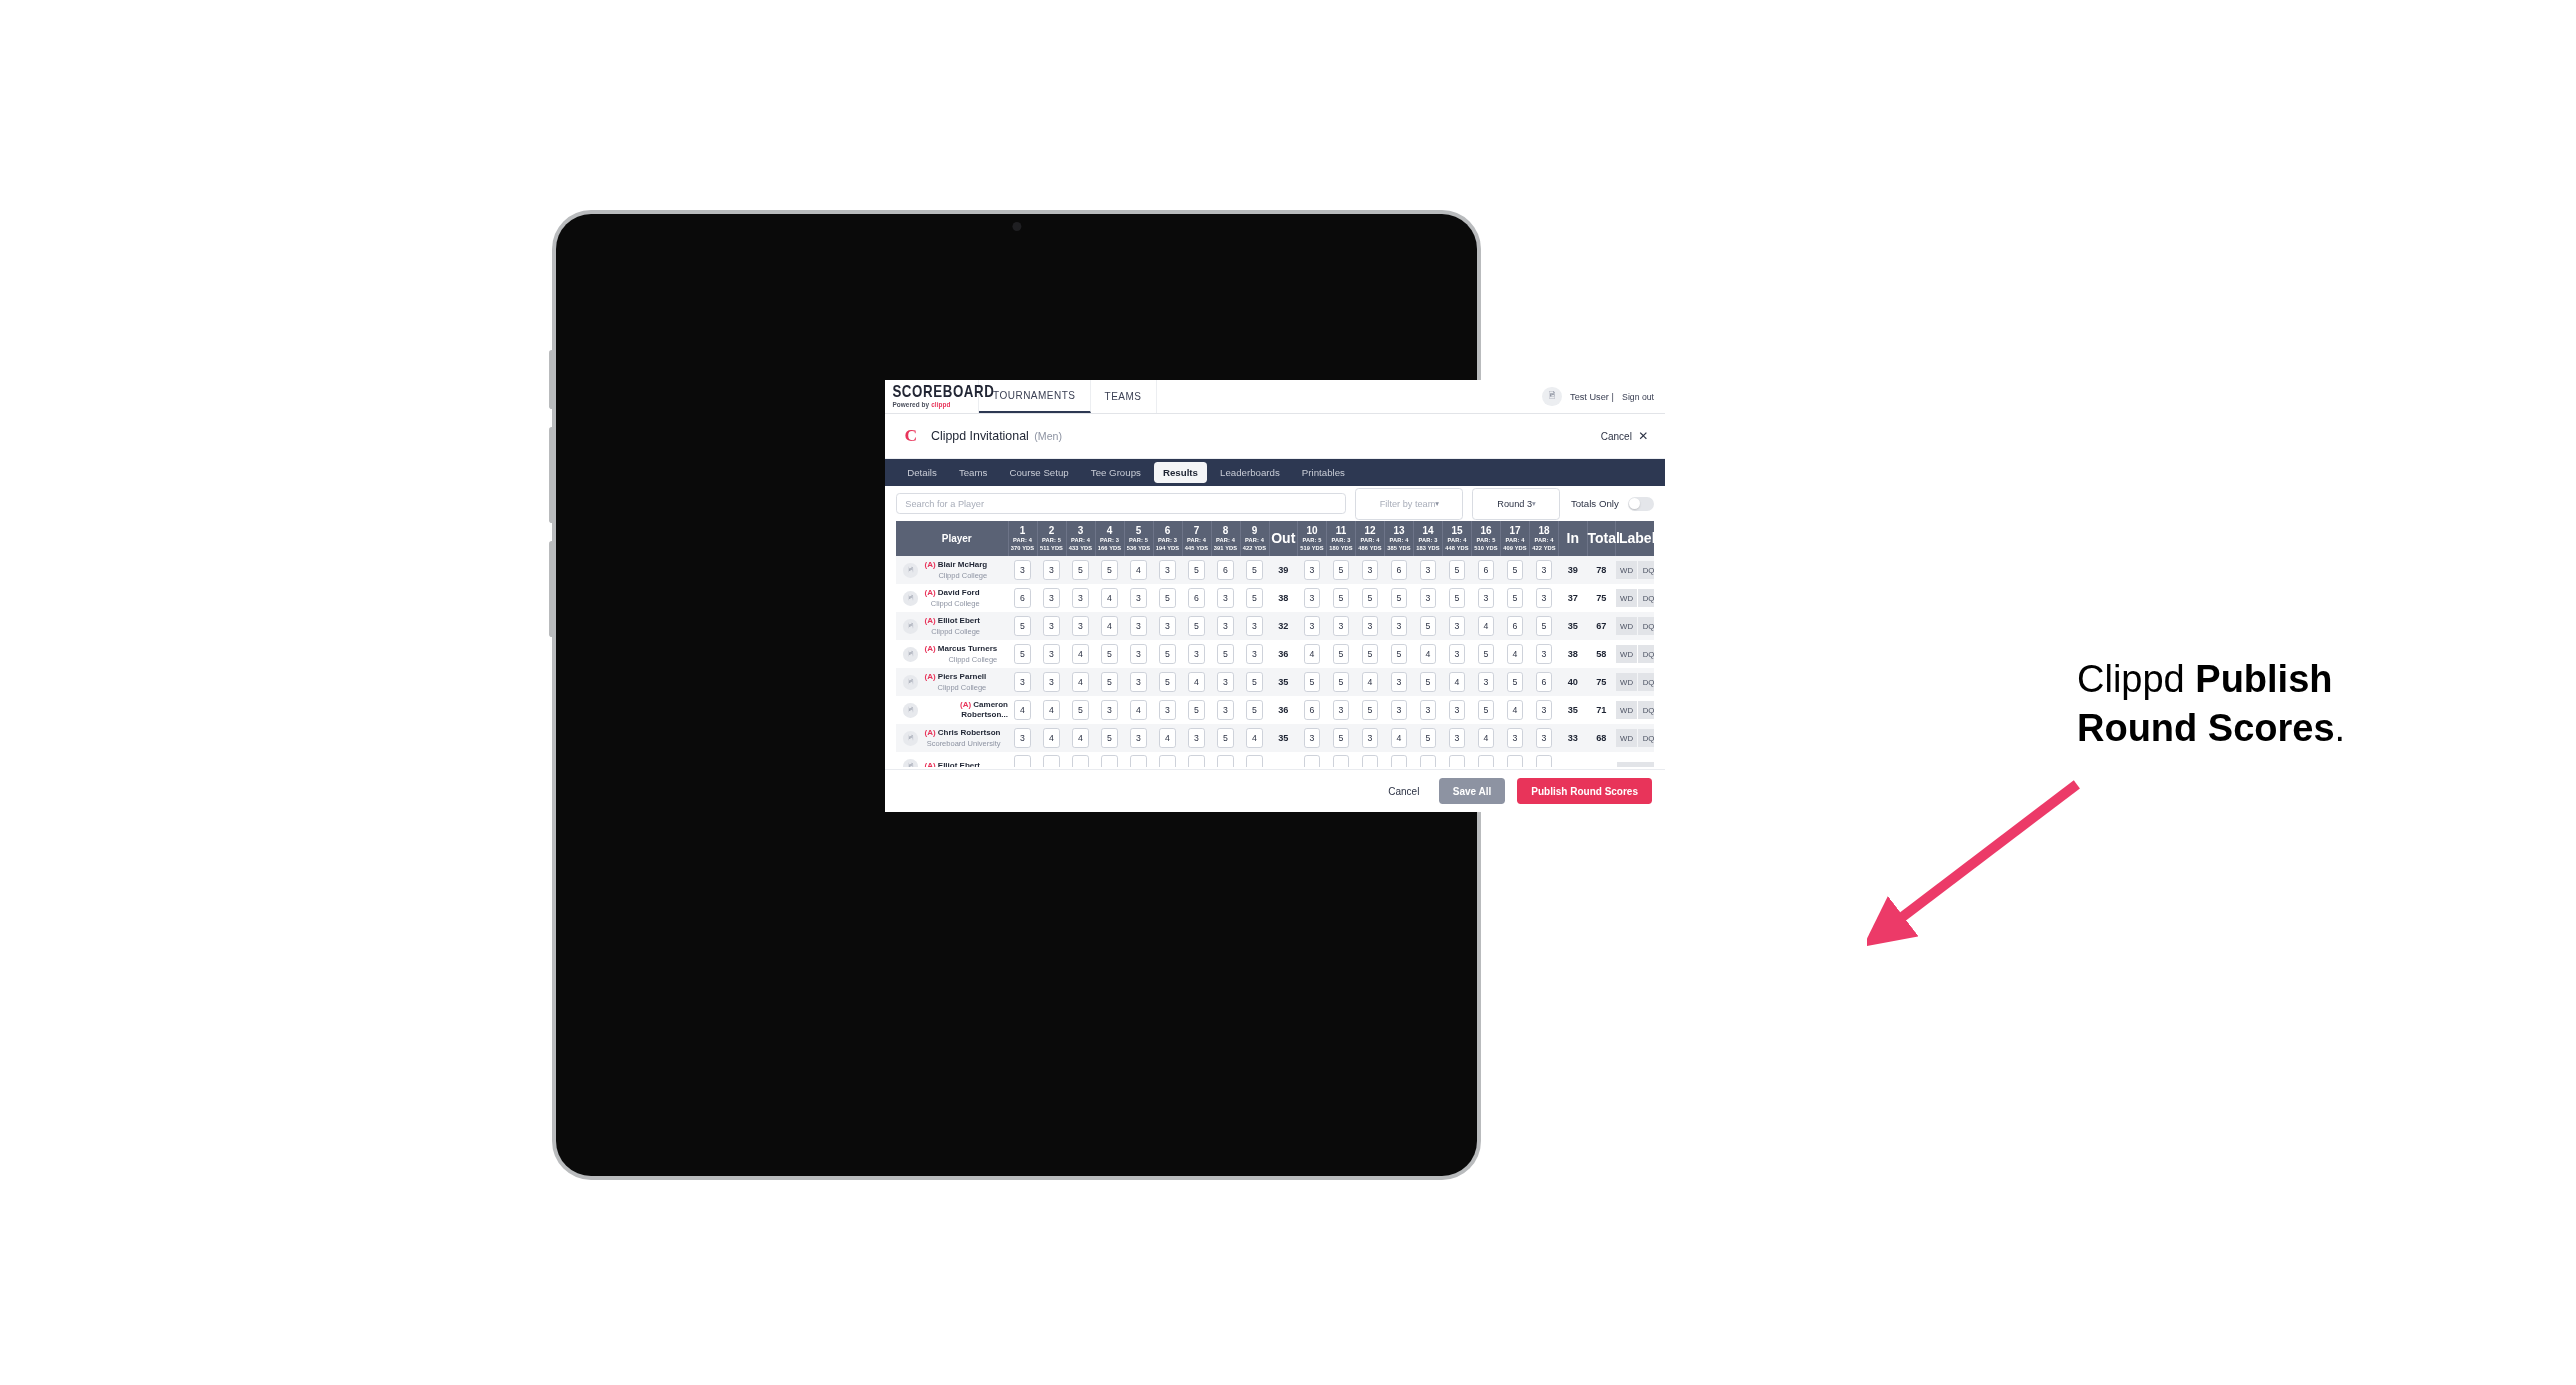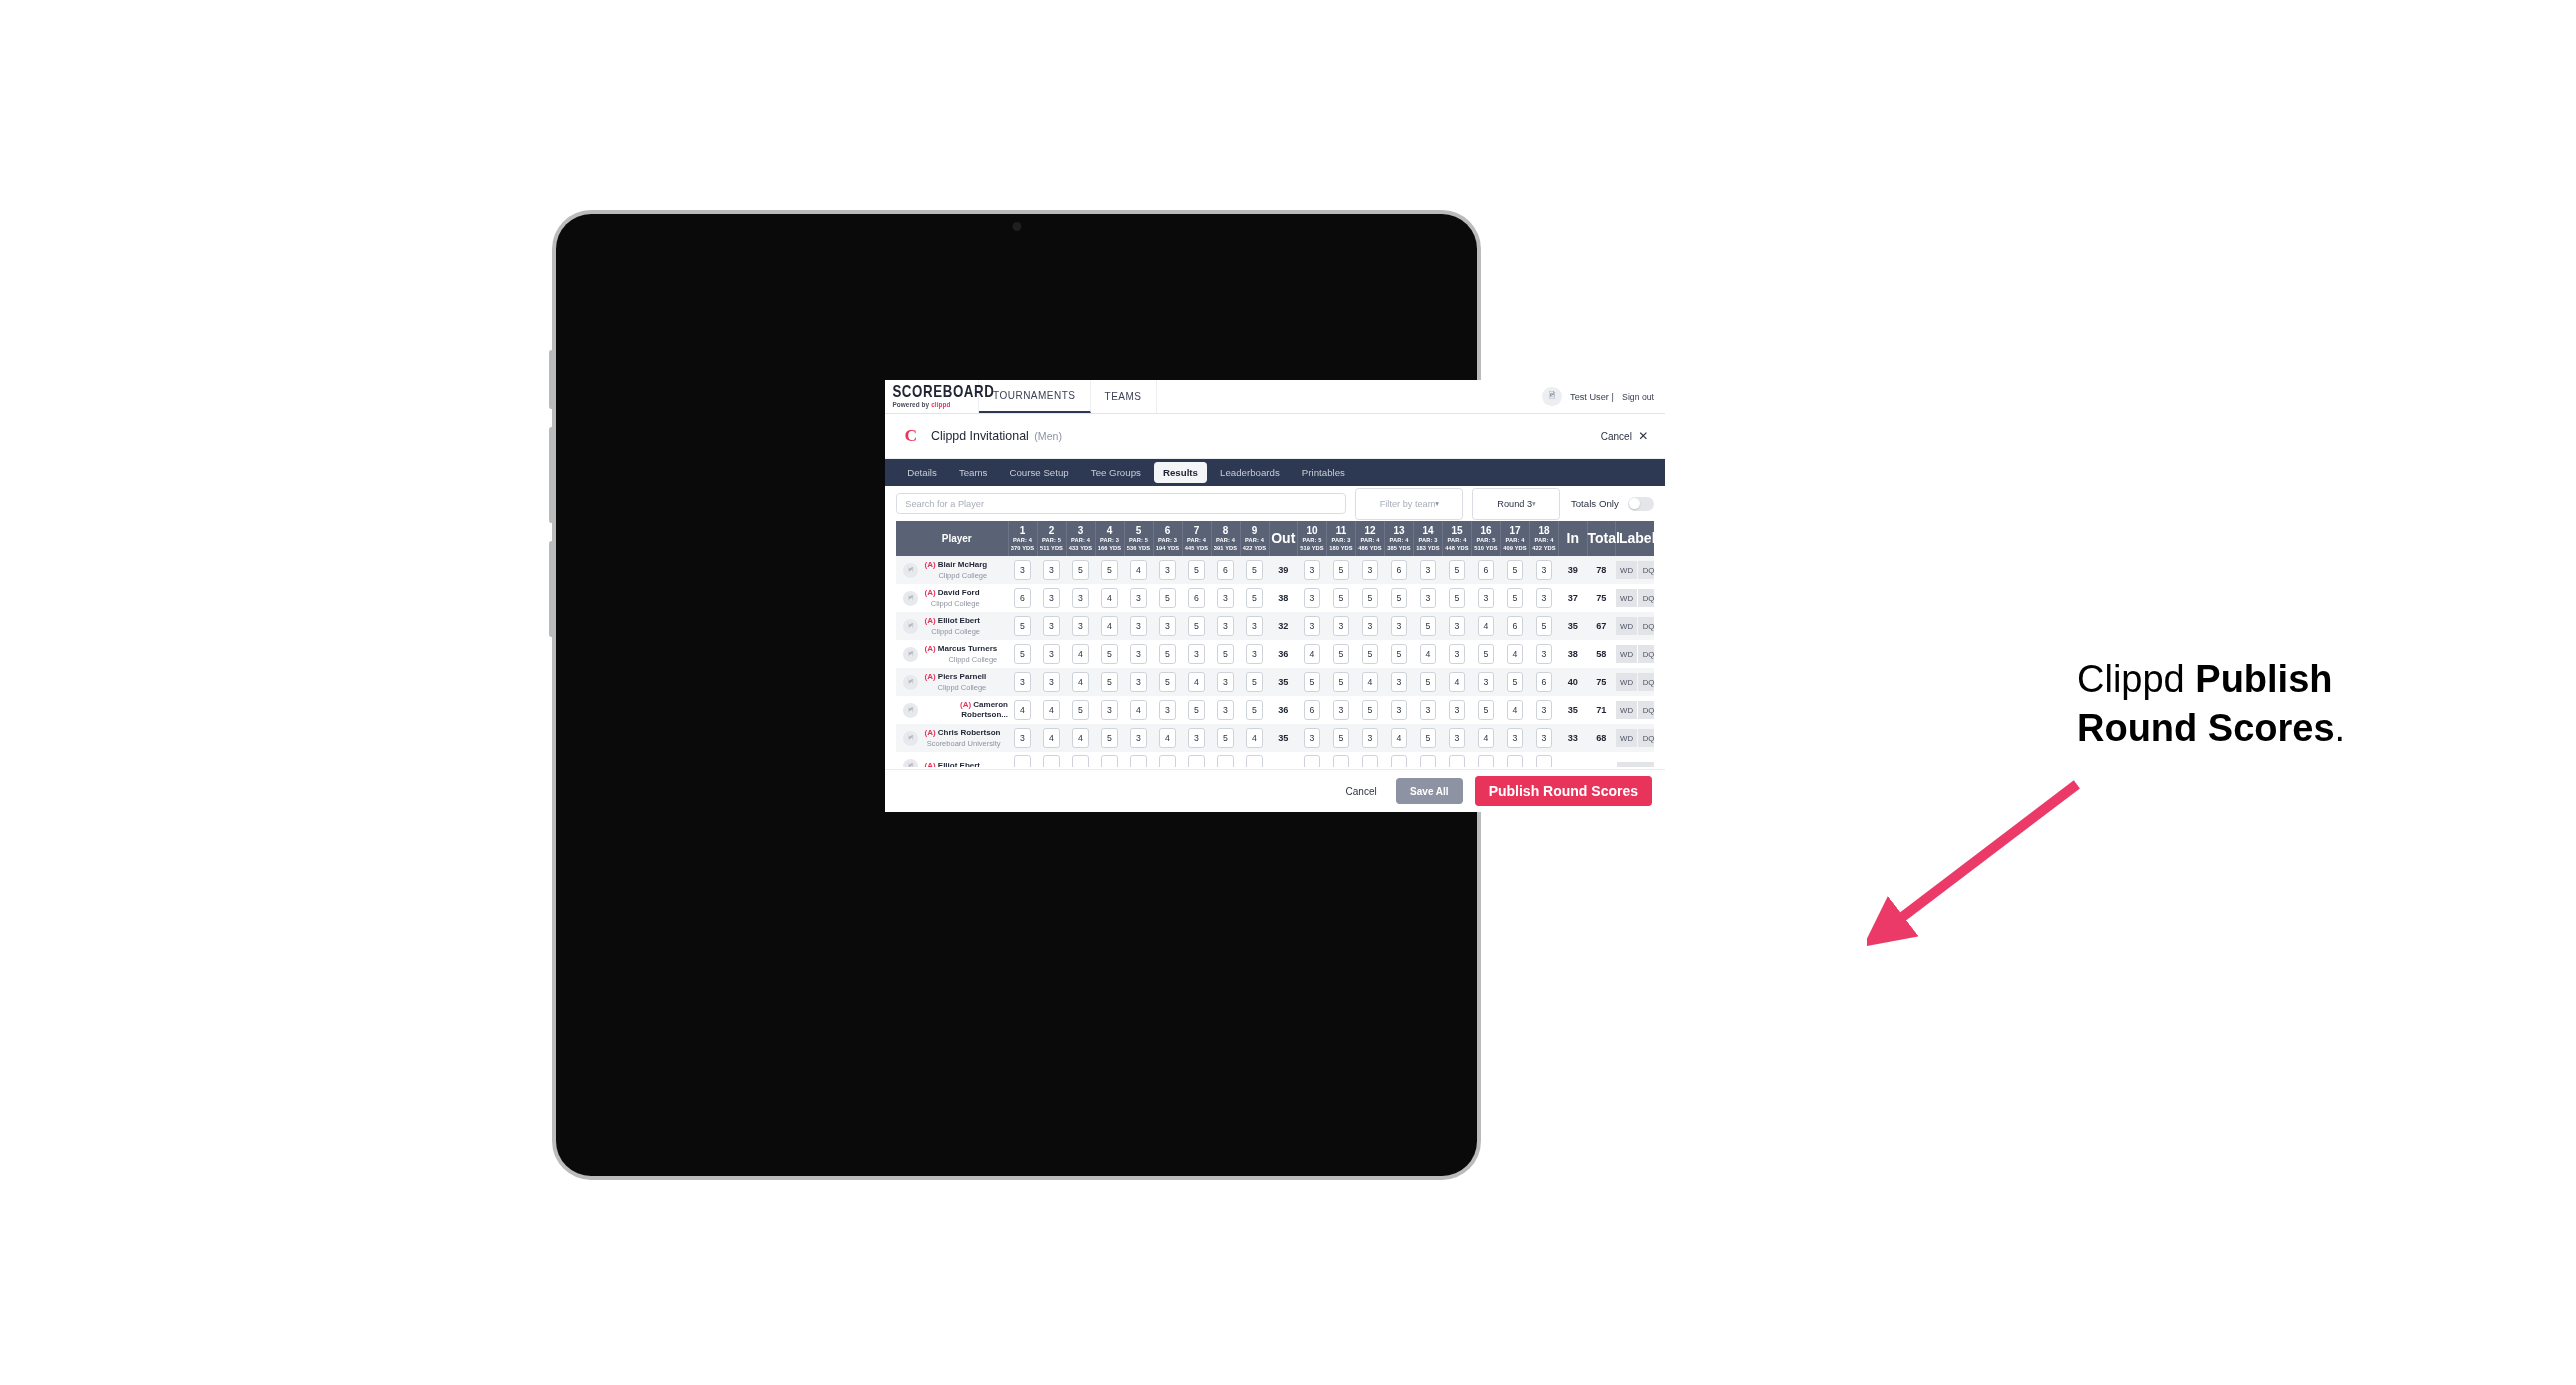--- a/index.html
+++ b/index.html
@@ -300,21 +300,21 @@
   }
   #btn-saveall {
     background: #8d93a2; color: #ffffff;
     font-size: 10px; font-weight: 600;
     border: none; border-radius: 3.7px;
     padding: 7.4px 14px; cursor: pointer;
     font-family: "Liberation Sans", sans-serif;
   }
   #btn-publish {
     background: #e8345a; color: #ffffff;
-    font-size: 14px; font-weight: 600;
+    font-size: 10px; font-weight: 600;
     border: none; border-radius: 3.7px;
     padding: 7.4px 14px; cursor: pointer;
     font-family: "Liberation Sans", sans-serif;
   }
 
   
   #annot {
     position: absolute;
     left: 2077px; top: 655px;
     width: 432px;

